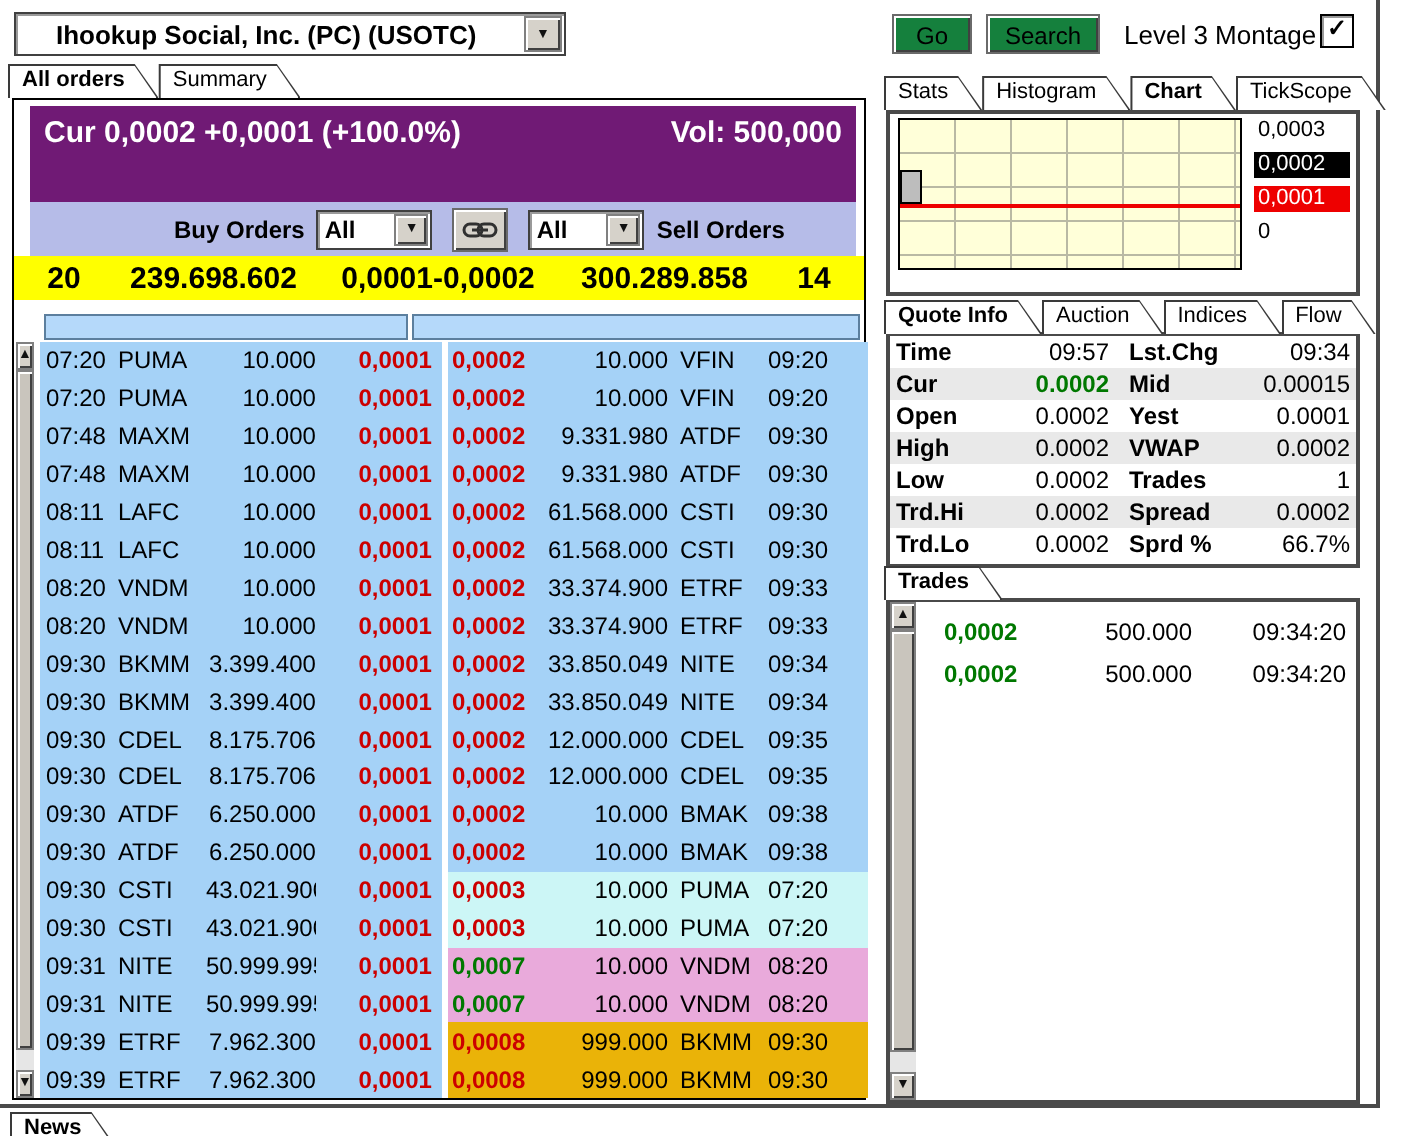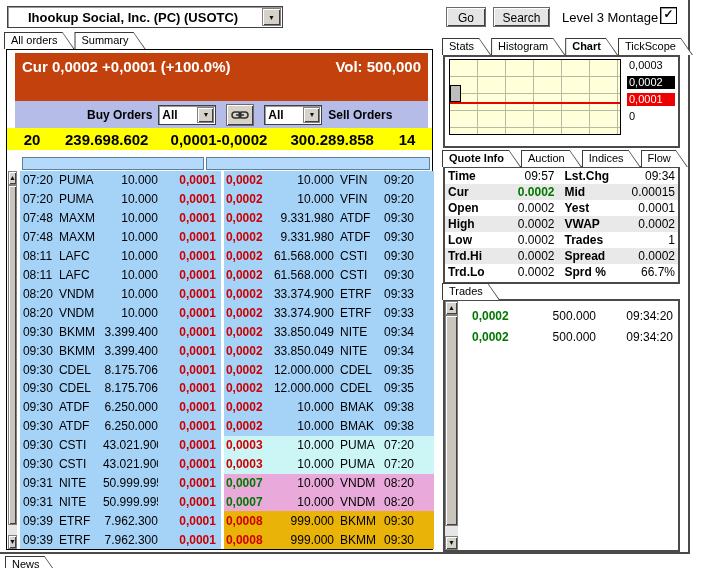--- a/index.html
+++ b/index.html
@@ -8,41 +8,41 @@
   .frame{position:absolute;left:0;top:0;width:688px;height:552px;border-right:2px solid #4a4a4a;border-bottom:2px solid #4a4a4a;}
   
   .combo{position:absolute;left:7px;top:6px;width:274px;height:20px;background:#fff;border:1px solid #404040;
          box-shadow:inset 1px 1px 0 #9a9a9a;display:flex;align-items:center;}
   .combo-text{flex:1;font-weight:bold;font-size:13px;padding-left:20px;white-space:nowrap;overflow:hidden;}
   .drop-btn{width:17px;height:16px;margin-right:1px;background:#d6d2ca;border:1px solid #808080;
             box-shadow:inset 1px 1px 0 #fff,inset -1px -1px 0 #404040;display:flex;align-items:center;justify-content:center;
             font-size:7px;color:#111;}
   .sym-input{position:absolute;left:286px;top:6px;width:160px;height:18px;border:1px solid #404040;
              box-shadow:inset 1px 1px 0 #9a9a9a;font-family:"Liberation Sans",sans-serif;font-size:13px;padding:0 3px;}
-  .btn95{position:absolute;height:20px;background:#e5e5e5;border:1px solid #6a6a6a;
+  .btn95{position:absolute;height:20px;background:#15803d;border:1px solid #6a6a6a;
          box-shadow:inset 1px 1px 0 #fff,inset -1px -1px 0 #404040;
          font-family:"Liberation Sans",sans-serif;font-size:12px;text-align:center;line-height:18px;}
   .btn-go{left:446px;top:7px;width:40px;}
   .btn-search{left:493px;top:7px;width:57px;}
   .l3-label{position:absolute;left:562px;top:10px;font-size:13px;}
   .chk{position:absolute;left:660px;top:7px;width:15px;height:15px;background:#fff;border:1px solid #000;
        box-shadow:inset 1px 1px 0 #9a9a9a;font-size:12px;font-weight:bold;line-height:13px;text-align:center;}
   
   .tabrow{position:absolute;display:flex;height:18px;z-index:3;}
   .tab{position:relative;height:17px;padding:0 17px 0 7px;font-size:11px;line-height:16px;white-space:nowrap;}
   .tab::before{content:"";position:absolute;inset:0;background:#3a3a3a;
                clip-path:polygon(0 0,calc(100% - 12px) 0,100% 100%,0 100%);}
   .tab::after{content:"";position:absolute;left:1px;top:1px;right:1px;bottom:0;background:#fff;
               clip-path:polygon(0 0,calc(100% - 11px) 0,100% 100%,0 100%);}
   .tab>span{position:relative;z-index:2;}
-  .tab.active{z-index:4;}
+  .tab.active{z-index:4;font-weight:bold;}
   .tabrow.boldactive .tab.active{font-weight:bold;}
   
   .montage{position:absolute;left:6px;top:49px;width:425px;height:499px;border:1px solid #000;background:#fff;}
-  .navyhdr{position:absolute;left:8px;top:3px;width:413px;height:48px;background:#c2410c;color:#fff;
+  .navyhdr{position:absolute;left:8px;top:3px;width:413px;height:48px;background:#701a75;color:#fff;
            font-size:15px;font-weight:bold;display:flex;justify-content:space-between;padding:5px 7px 0 7px;box-sizing:border-box;}
   .filterrow{position:absolute;left:8px;top:51px;width:413px;height:27px;background:#b6bce8;
              display:flex;align-items:center;font-size:12px;}
   .filterrow .flabel{font-weight:bold;}
   .mini-combo{width:56px;height:18px;background:#fff;border:1px solid #404040;box-shadow:inset 1px 1px 0 #9a9a9a;
               display:flex;align-items:center;margin:5px 6px;}
   .mini-combo .val{flex:1;font-weight:bold;font-size:12px;padding-left:3px;}
   .mini-combo .drop-btn{width:15px;height:14px;}
   .linkbtn{width:26px;height:20px;background:#d6d2ca;border:1px solid #6a6a6a;
            box-shadow:inset 1px 1px 0 #fff,inset -1px -1px 0 #404040;display:flex;align-items:center;justify-content:center;margin:0 4px;}

